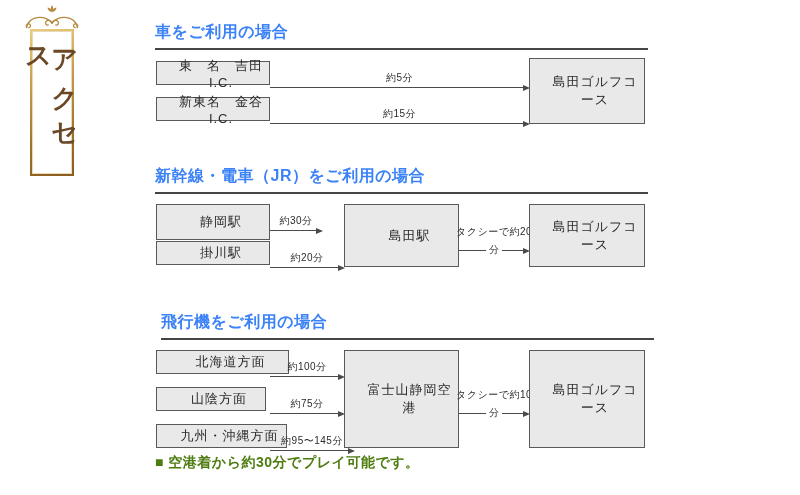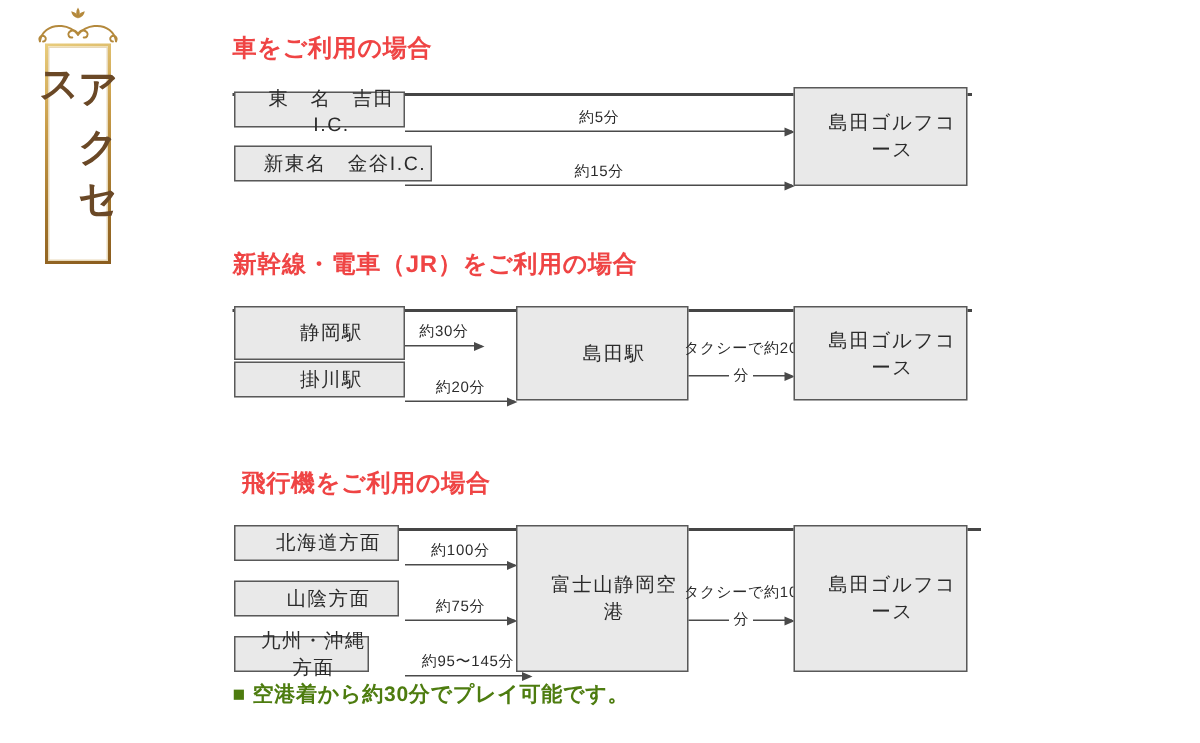--- a/index.html
+++ b/index.html
@@ -21,22 +21,22 @@
     box-shadow:inset 0 0 0 1px rgba(205,170,100,.45);
   }
   .badge-text {
     writing-mode:vertical-rl; text-orientation:upright;
     font-family:"DejaVu Serif","Liberation Serif",serif;
     font-size:26px; font-weight:bold; color:#6a4826; letter-spacing:7px; line-height:1;
   }
 
   
   .section-title {
-    position:absolute; margin:0; font-size:16px; font-weight:bold; color:#ef4444;
-    letter-spacing:0.5px; padding-bottom:19px; border-bottom:2px solid #454545;
+    position:absolute; margin:0; font-size:16px; font-weight:bold; color:#3b82f6;
+    letter-spacing:0.5px; padding-bottom:5px; border-bottom:2px solid #454545;
   }
 
   
   .node {
     position:absolute; background:#e9e9e9; border:1px solid #595959;
     display:flex; align-items:center; justify-content:center;
     font-size:13px; color:#2b2b2b; letter-spacing:1px; box-sizing:border-box;
     text-align:center;
     padding-left:16px;
   }
@@ -89,21 +89,21 @@
       <div class="badge-inner">
         <div class="badge-text">アクセス</div>
       </div>
     </div>
   </div>
 
   <section>
     <h2 class="section-title" style="left:155px;top:22px;width:493px">車をご利用の場合</h2>
 
     <div class="node" style="left:156px;top:61px;width:114px;height:24px">東　名　吉田I.C.</div>
-    <div class="node" style="left:156px;top:97px;width:132px;height:24px">新東名　金谷I.C.</div>
+    <div class="node" style="left:156px;top:97px;width:114px;height:24px">新東名　金谷I.C.</div>
 
     <div class="arrow" style="left:270px;top:55px;width:259px">
       <span class="lbl">約5分</span>
       <div class="line"></div>
       <div class="head"></div>
     </div>
     <div class="arrow" style="left:270px;top:91px;width:259px">
       <span class="lbl">約15分</span>
       <div class="line"></div>
       <div class="head"></div>
@@ -137,23 +137,23 @@
       <div class="head"></div>
       <span class="lbl2">分</span>
     </div>
 
     <div class="node" style="left:529px;top:204px;width:116px;height:63px">島田ゴルフコース</div>
   </section>
 
   <section>
     <h2 class="section-title" style="left:161px;top:312px;width:493px">飛行機をご利用の場合</h2>
 
-    <div class="node" style="left:156px;top:350px;width:110px;height:24px">北海道方面</div>
+    <div class="node" style="left:156px;top:350px;width:133px;height:24px">北海道方面</div>
     <div class="node" style="left:156px;top:387px;width:110px;height:24px">山陰方面</div>
-    <div class="node" style="left:156px;top:424px;width:90px;height:24px">九州・沖縄方面</div>
+    <div class="node" style="left:156px;top:424px;width:131px;height:24px">九州・沖縄方面</div>
 
     <div class="arrow" style="left:270px;top:344px;width:74px">
       <span class="lbl">約100分</span>
       <div class="line"></div>
       <div class="head"></div>
     </div>
     <div class="arrow" style="left:270px;top:381px;width:74px">
       <span class="lbl">約75分</span>
       <div class="line"></div>
       <div class="head"></div>

